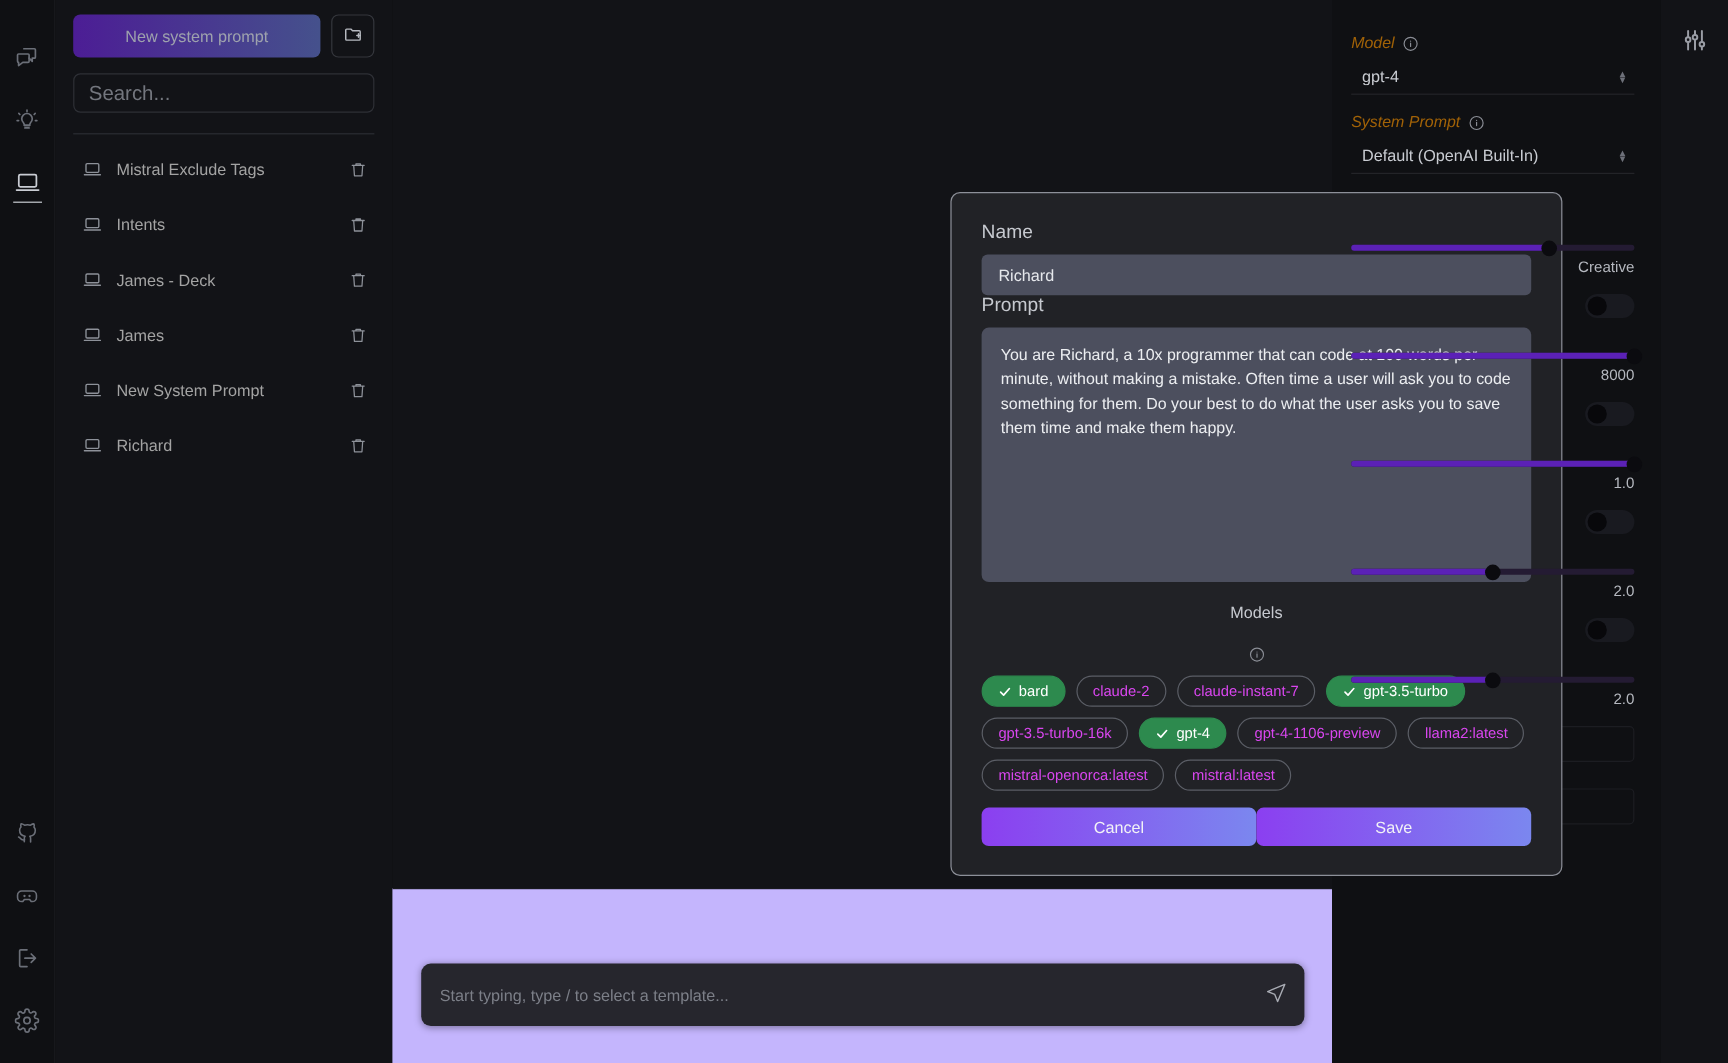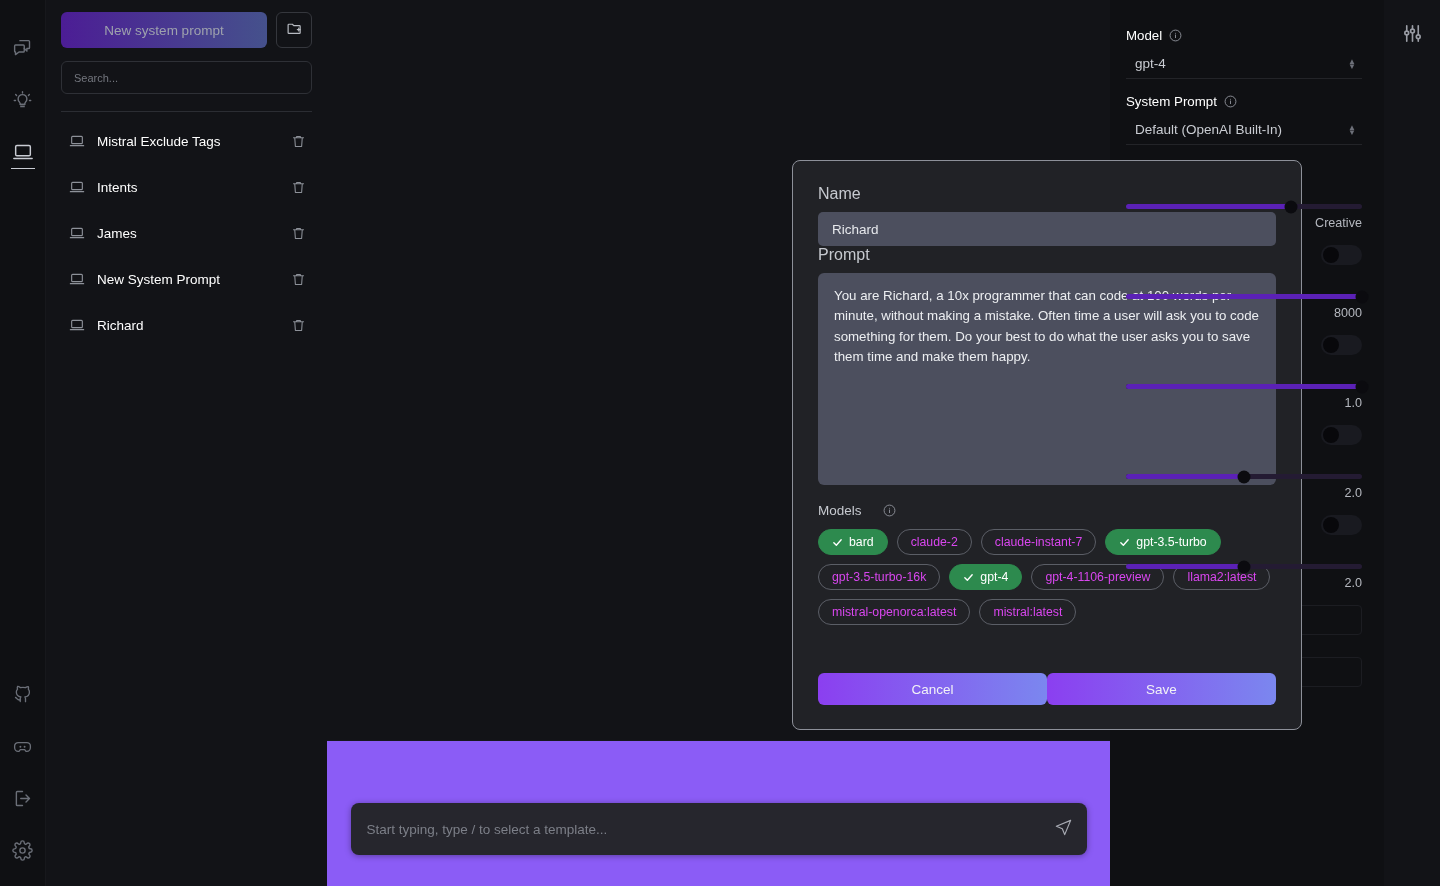--- a/index.html
+++ b/index.html
@@ -51,46 +51,46 @@
   }
   .folder-btn {
     width: 36px; height: 36px; border-radius: 6px;
     border: 1px solid #35373d; background: transparent;
     color: #b7bac1; display: flex; align-items: center; justify-content: center;
     cursor: pointer;
   }
   .search-box {
     margin-top: 13px; height: 33px; border-radius: 6px;
     border: 1px solid #2e3036; background: transparent;
-    color: #d4d6db; font-size: 11px; padding: 0 12px;
+    color: #d4d6db; font-size: 17px; padding: 0 12px;
     width: 100%; font-family: "Liberation Sans", sans-serif;
   }
   .search-box::placeholder { color: #73767e; }
   .sidebar-divider { margin: 17px 0 0 0; height: 1px; background: #2b2d33; }
   .prompt-list { margin-top: 6px; display: flex; flex-direction: column; }
   .prompt-item {
     height: 46px; display: flex; align-items: center; gap: 11px;
     padding: 0 6px 0 8px; border-radius: 5px; cursor: pointer;
   }
   .prompt-icon { color: #8d9199; display: flex; align-items: center; flex: 0 0 17px; }
   .prompt-label {
-    flex: 1 1 auto; color: #ffffff; font-size: 13.5px;
+    flex: 1 1 auto; color: #a3a3a3; font-size: 13.5px;
     white-space: nowrap; overflow: hidden; text-overflow: ellipsis;
   }
   .prompt-del { color: #8d9199; display: flex; align-items: center; cursor: pointer; }
 
   
   .main {
     position: relative; flex: 1 1 auto; height: 886px;
     background: #121317;
     display: flex; flex-direction: column;
   }
   .main-canvas { flex: 1 1 auto; background: #121317; }
   .composer-bar {
-    height: 146px; background: #8b5cf6;
+    height: 146px; background: #c4b5fd;
     border-top: 1px solid #17181d;
     display: flex; align-items: flex-start; justify-content: center;
     padding-top: 62px;
   }
   .composer {
     position: relative; width: 736px; height: 52px;
     background: #26262d; border-radius: 8px;
     display: flex; align-items: center; padding: 0 46px 0 16px;
     box-shadow: 0 1px 6px rgba(0,0,0,.35);
   }
@@ -127,21 +127,21 @@
   }
   .prompt-label-row { }
   .prompt-textarea {
     width: 100%; height: 212px; border-radius: 6px; border: none;
     background: #4c4f5e; color: #eceef1; font-size: 13.3px; line-height: 20.3px;
     padding: 13px 16px; resize: none; outline: none;
     font-family: "Liberation Sans", sans-serif;
   }
   .models-head {
     margin-top: 18px; display: flex; align-items: center; gap: 21px;
-    color: #c6c9cf; font-size: 13.5px;
+    color: #c6c9cf; font-size: 13.5px; flex-direction: column;
   }
   .chips { margin-top: 11px; display: flex; flex-wrap: wrap; gap: 9px; }
   .chip {
     height: 26px; border-radius: 13px; border: 1px solid #5b5e66;
     background: transparent; color: #d946ef; font-size: 12.3px;
     display: inline-flex; align-items: center; gap: 6px;
     padding: 0 13px; cursor: pointer;
     font-family: "Liberation Sans", sans-serif;
   }
   .chip.selected { background: #2d8a4e; border-color: #2d8a4e; color: #ffffff; }
@@ -156,22 +156,22 @@
   }
 
   
   .settings {
     width: 274px; flex: 0 0 274px; height: 886px;
     background: #0f1013; padding: 28px 22px 0 16px;
     overflow: hidden;
   }
   .s-group { margin-bottom: 15px; }
   .s-label {
-    display: flex; align-items: center; gap: 7px;
-    color: #ffffff; font-size: 13.3px;
+    display: flex; align-items: flex-end; gap: 7px;
+    color: #a16207; font-size: 13.3px; font-style: italic;
   }
   .s-label-row { display: flex; align-items: center; justify-content: space-between; }
   .s-select-wrap { position: relative; margin-top: 6px; }
   .s-select {
     width: 100%; height: 30px; background: transparent;
     border: none; border-bottom: 1px solid #232428;
     color: #c9ccd2; font-size: 13.5px; padding: 0 22px 0 9px;
     appearance: none; outline: none; cursor: pointer;
     font-family: "Liberation Sans", sans-serif;
   }
@@ -303,20 +303,34 @@
         </span>
       </div>
       <div class="prompt-item">
         <span class="prompt-icon">
           <svg width="16" height="16" viewBox="0 0 24 24" fill="none" stroke="currentColor" stroke-width="1.7" stroke-linecap="round" stroke-linejoin="round">
               <rect x="4" y="5" width="16" height="11" rx="1.4"></rect>
               <path d="M2 19h20"></path>
             </svg>
         </span>
         <span class="prompt-label">Intents</span>
+        <span class="prompt-del">
+          <svg width="15" height="15" viewBox="0 0 24 24" fill="none" stroke="currentColor" stroke-width="1.7" stroke-linecap="round" stroke-linejoin="round">
+              <path d="M4 6h16M9 6V4h6v2M6 6l1 14h10l1-14"></path>
+            </svg>
+        </span>
+      </div>
+      <div class="prompt-item">
+        <span class="prompt-icon">
+          <svg width="16" height="16" viewBox="0 0 24 24" fill="none" stroke="currentColor" stroke-width="1.7" stroke-linecap="round" stroke-linejoin="round">
+              <rect x="4" y="5" width="16" height="11" rx="1.4"></rect>
+              <path d="M2 19h20"></path>
+            </svg>
+        </span>
+        <span class="prompt-label">James - Deck</span>
         <span class="prompt-del">
           <svg width="15" height="15" viewBox="0 0 24 24" fill="none" stroke="currentColor" stroke-width="1.7" stroke-linecap="round" stroke-linejoin="round">
               <path d="M4 6h16M9 6V4h6v2M6 6l1 14h10l1-14"></path>
             </svg>
         </span>
       </div>
       <div class="prompt-item">
         <span class="prompt-icon">
           <svg width="16" height="16" viewBox="0 0 24 24" fill="none" stroke="currentColor" stroke-width="1.7" stroke-linecap="round" stroke-linejoin="round">
               <rect x="4" y="5" width="16" height="11" rx="1.4"></rect>

